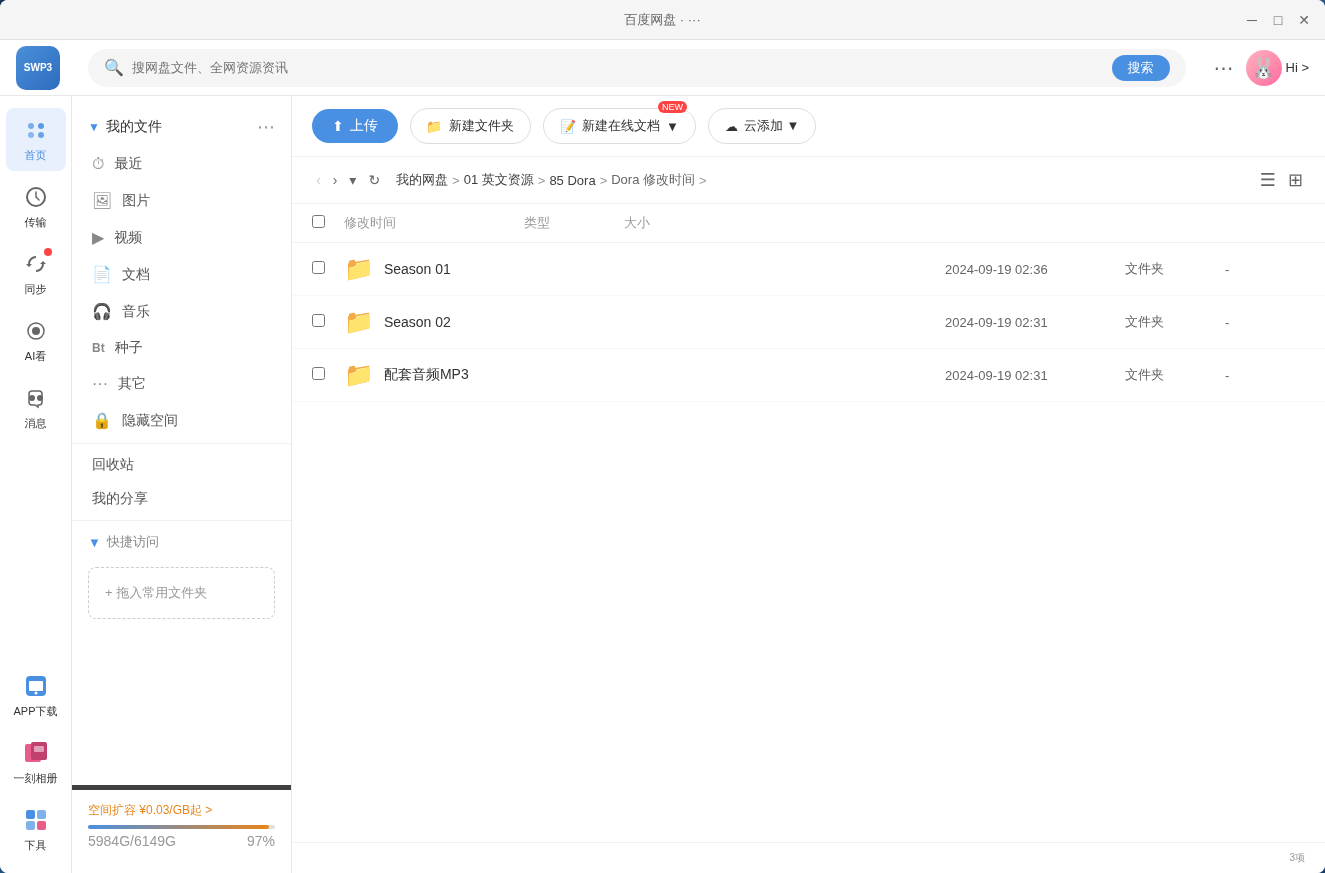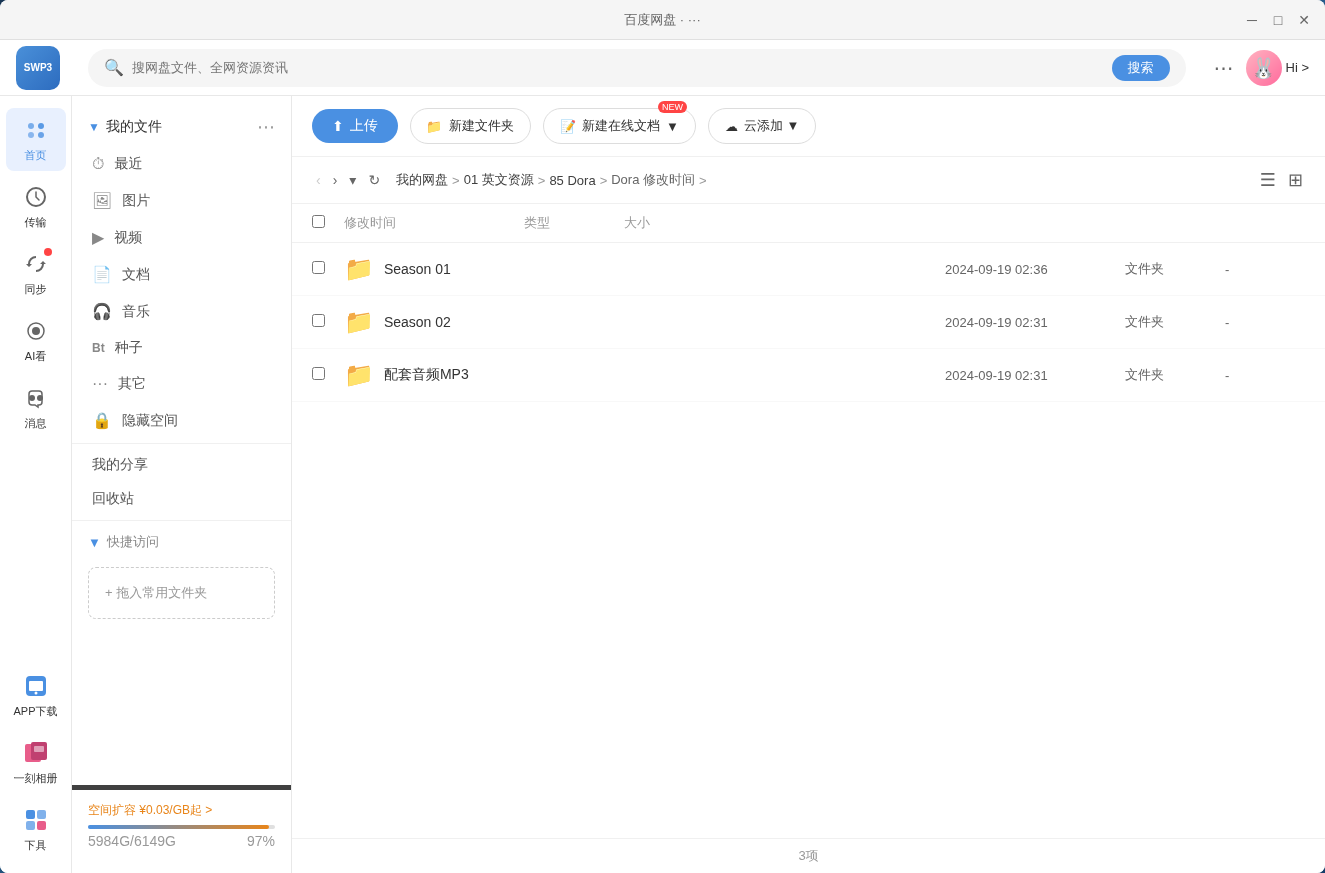--- a/index.html
+++ b/index.html
@@ -495,23 +495,23 @@
       flex-shrink: 0;
     }
     .file-size {
       width: 80px;
       font-size: 13px;
       color: #666;
       flex-shrink: 0;
     }
     .status-bar {
       display: flex;
-      justify-content: center;
+      justify-content: flex-end;
       padding: 8px 20px;
-      font-size: 13px;
+      font-size: 10px;
       color: #999;
       border-top: 1px solid #f0f0f0;
       flex-shrink: 0;
     }
   </style>
 </head>
 <body>
 
 <div class="app-window">
 
@@ -665,22 +665,22 @@
       <div class="panel-item">
         <span class="panel-icon">···</span>
         <span>其它</span>
       </div>
       <div class="panel-item">
         <span class="panel-icon">🔒</span>
         <span>隐藏空间</span>
       </div>
 
       <hr class="panel-divider">
+      <div class="panel-link">回收站</div>
       <div class="panel-link">我的分享</div>
-      <div class="panel-link">回收站</div>
       <hr class="panel-divider">
 
       <div class="quick-section">
         <span style="color:#4a90e2;">▼</span>
         <span>快捷访问</span>
       </div>
       <div class="quick-drop-area">+ 拖入常用文件夹</div>
 
       <div class="storage-section">
         <div class="storage-title">空间扩容 ¥0.03/GB起 &gt;</div>

